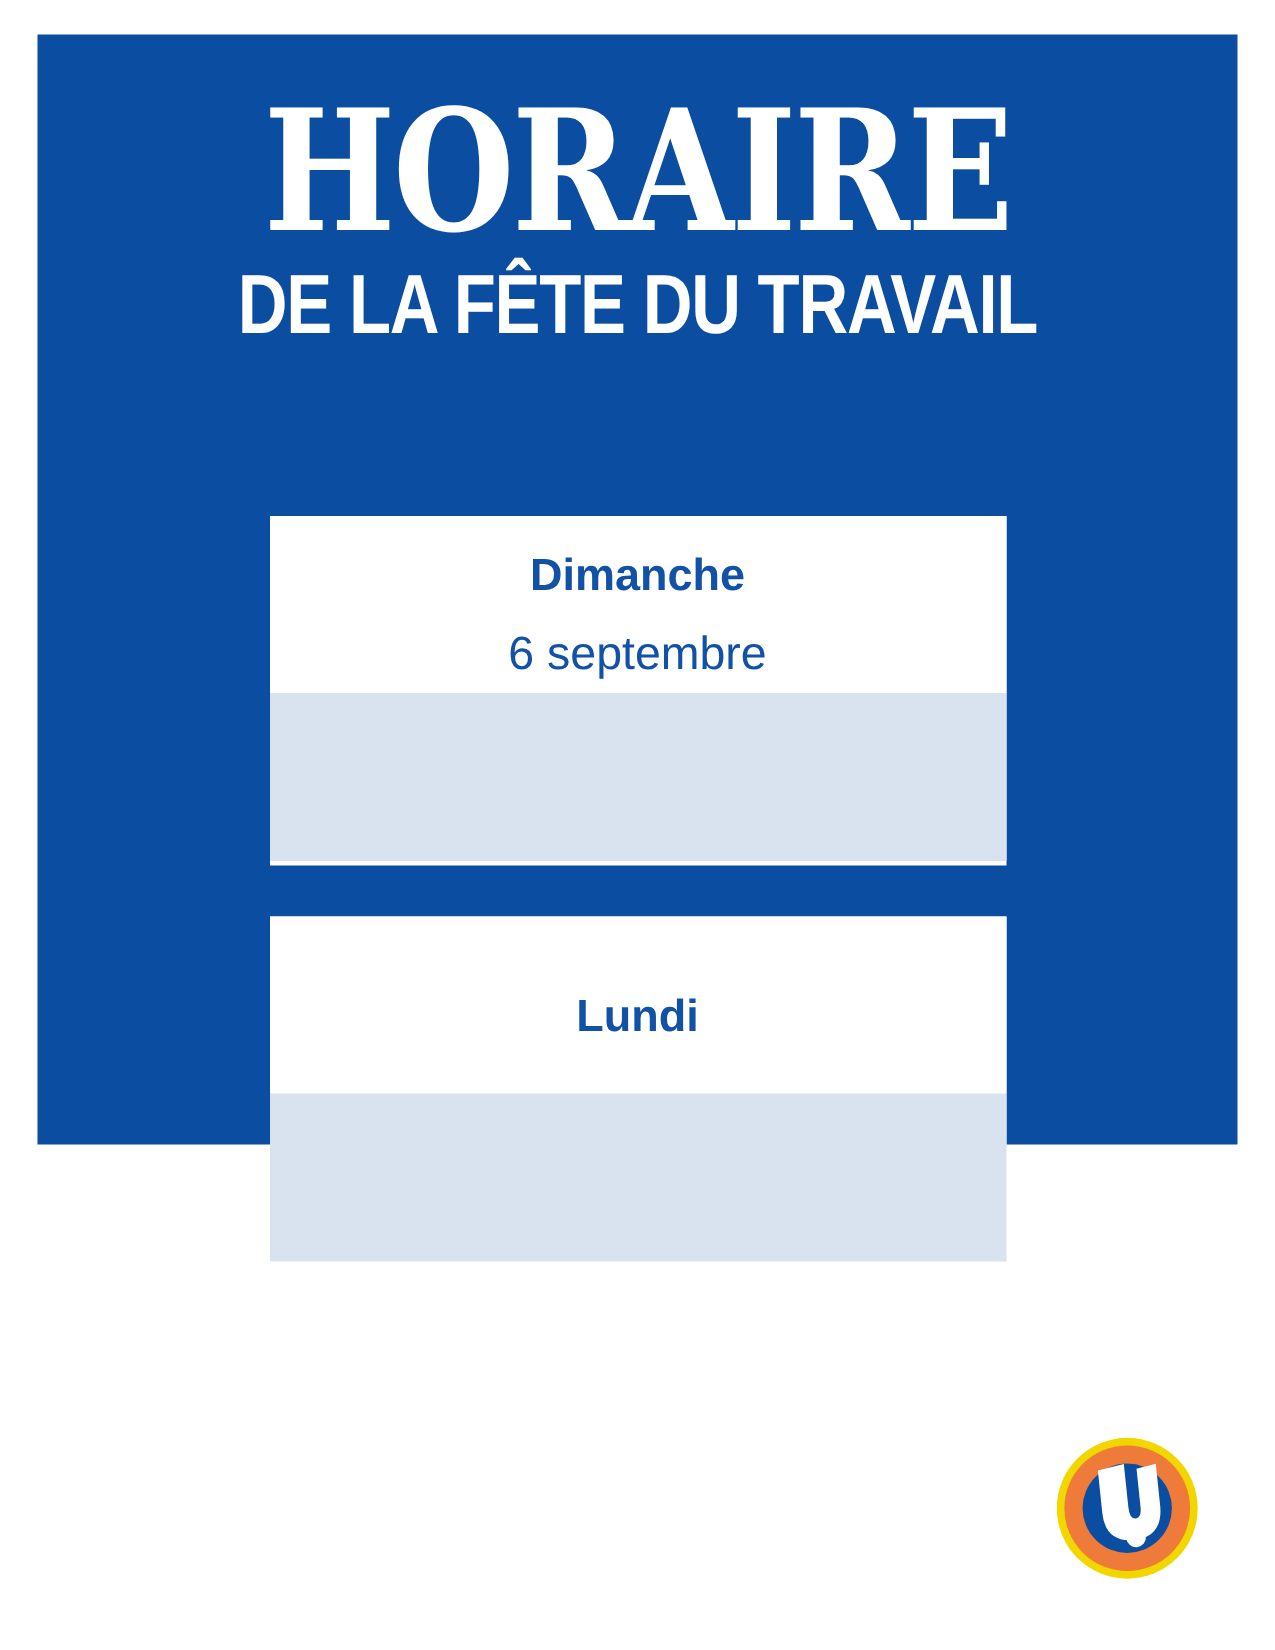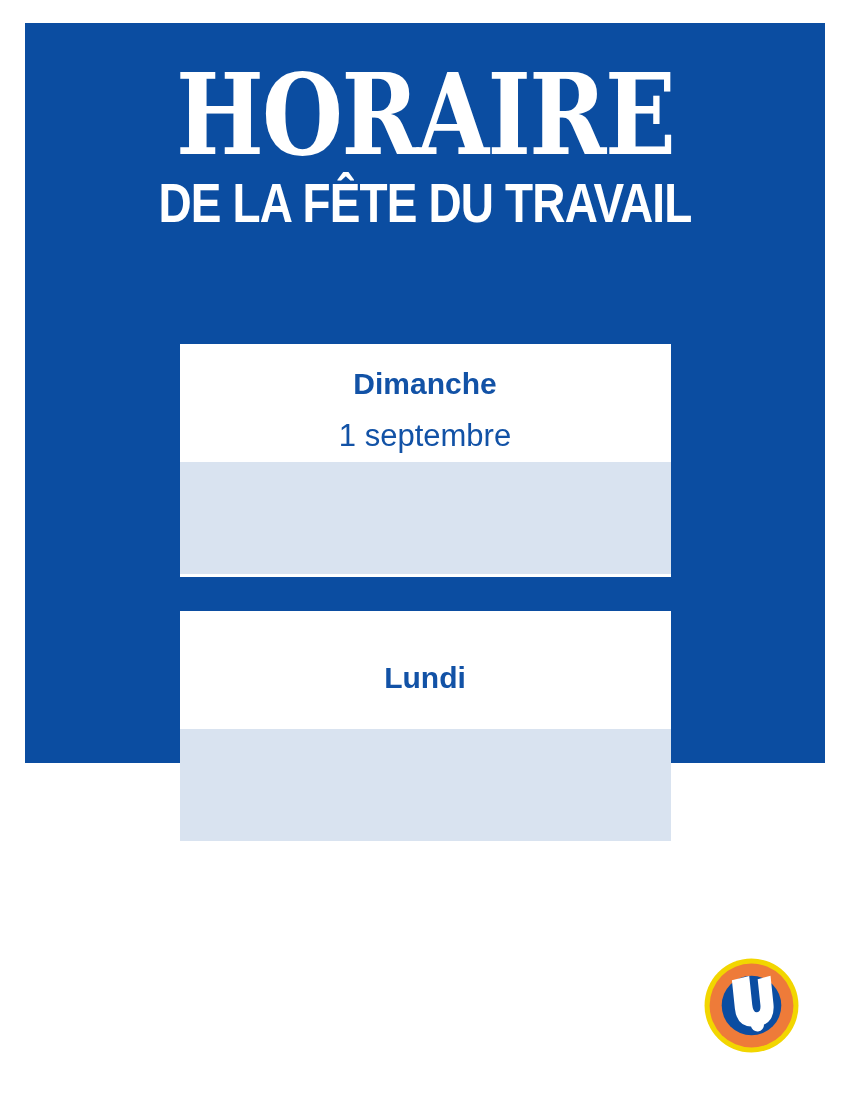--- a/index.html
+++ b/index.html
@@ -109,21 +109,21 @@
 
     <h1 class="title">HORAIRE</h1>
 
     <h2 class="subtitle">DE LA FÊTE DU TRAVAIL</h2>
 
     <div class="cards">
 
       <div class="card">
         <div class="card-header">
           <div class="card-day">Dimanche</div>
-          <div class="card-date">1 septembre</div>
+          <div class="card-date">6 septembre</div>
         </div>
         <div class="card-body"></div>
       </div>
 
       <div class="card">
         <div class="card-header">
           <div class="card-day">Lundi</div>
         </div>
         <div class="card-body"></div>
       </div>

